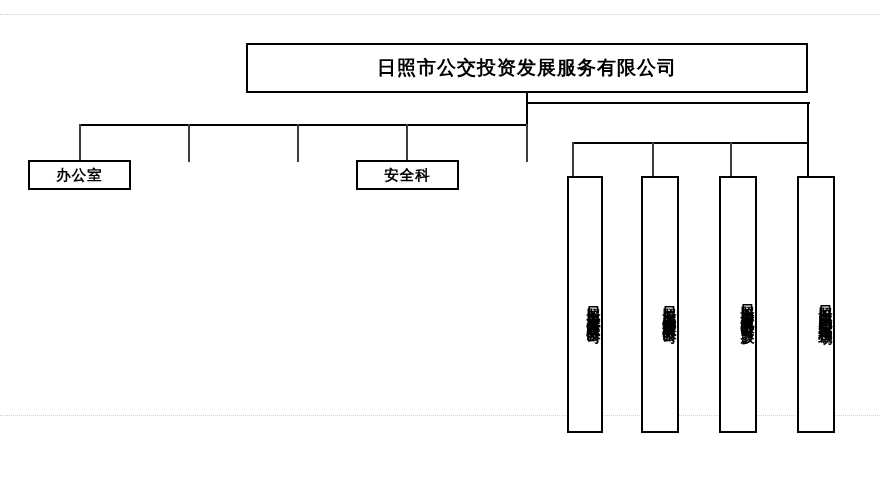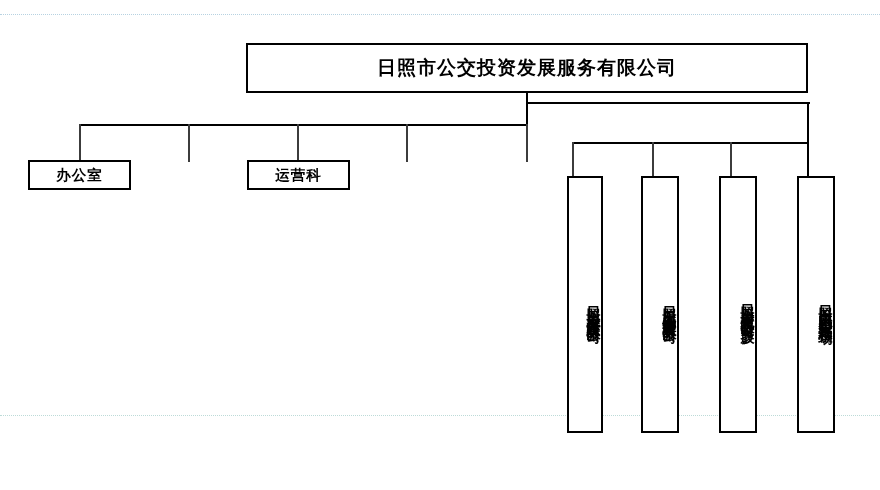--- a/index.html
+++ b/index.html
@@ -88,22 +88,22 @@
 
   <div class="conn v thin" style="left:79px; top:124px; height:38px;"></div>
   <div class="conn v thin" style="left:188px; top:124px; height:38px;"></div>
   <div class="conn v thin" style="left:297px; top:124px; height:38px;"></div>
   <div class="conn v thin" style="left:406px; top:124px; height:38px;"></div>
   <div class="conn v thin" style="left:526px; top:124px; height:38px;"></div>
 
   <div class="node node-dept" style="left:28px; top:160px; width:103px; height:30px;">
     <span>办公室</span>
   </div>
-  <div class="node node-dept" style="left:247px; top:160px; width:103px; height:30px;">
-    <span>运营科</span>
+  <div class="node node-dept" style="left:356px; top:160px; width:103px; height:30px;">
+    <span>安全科</span>
   </div>
 
   <div class="conn h" style="left:526px; top:102px; width:284px;"></div>
   <div class="conn v" style="left:807px; top:102px; height:75px;"></div>
 
   <div class="conn h" style="left:572px; top:142px; width:237px;"></div>
 
   <div class="conn v thin" style="left:572px; top:142px; height:35px;"></div>
   <div class="conn v thin" style="left:652px; top:142px; height:35px;"></div>
   <div class="conn v thin" style="left:730px; top:142px; height:35px;"></div>

